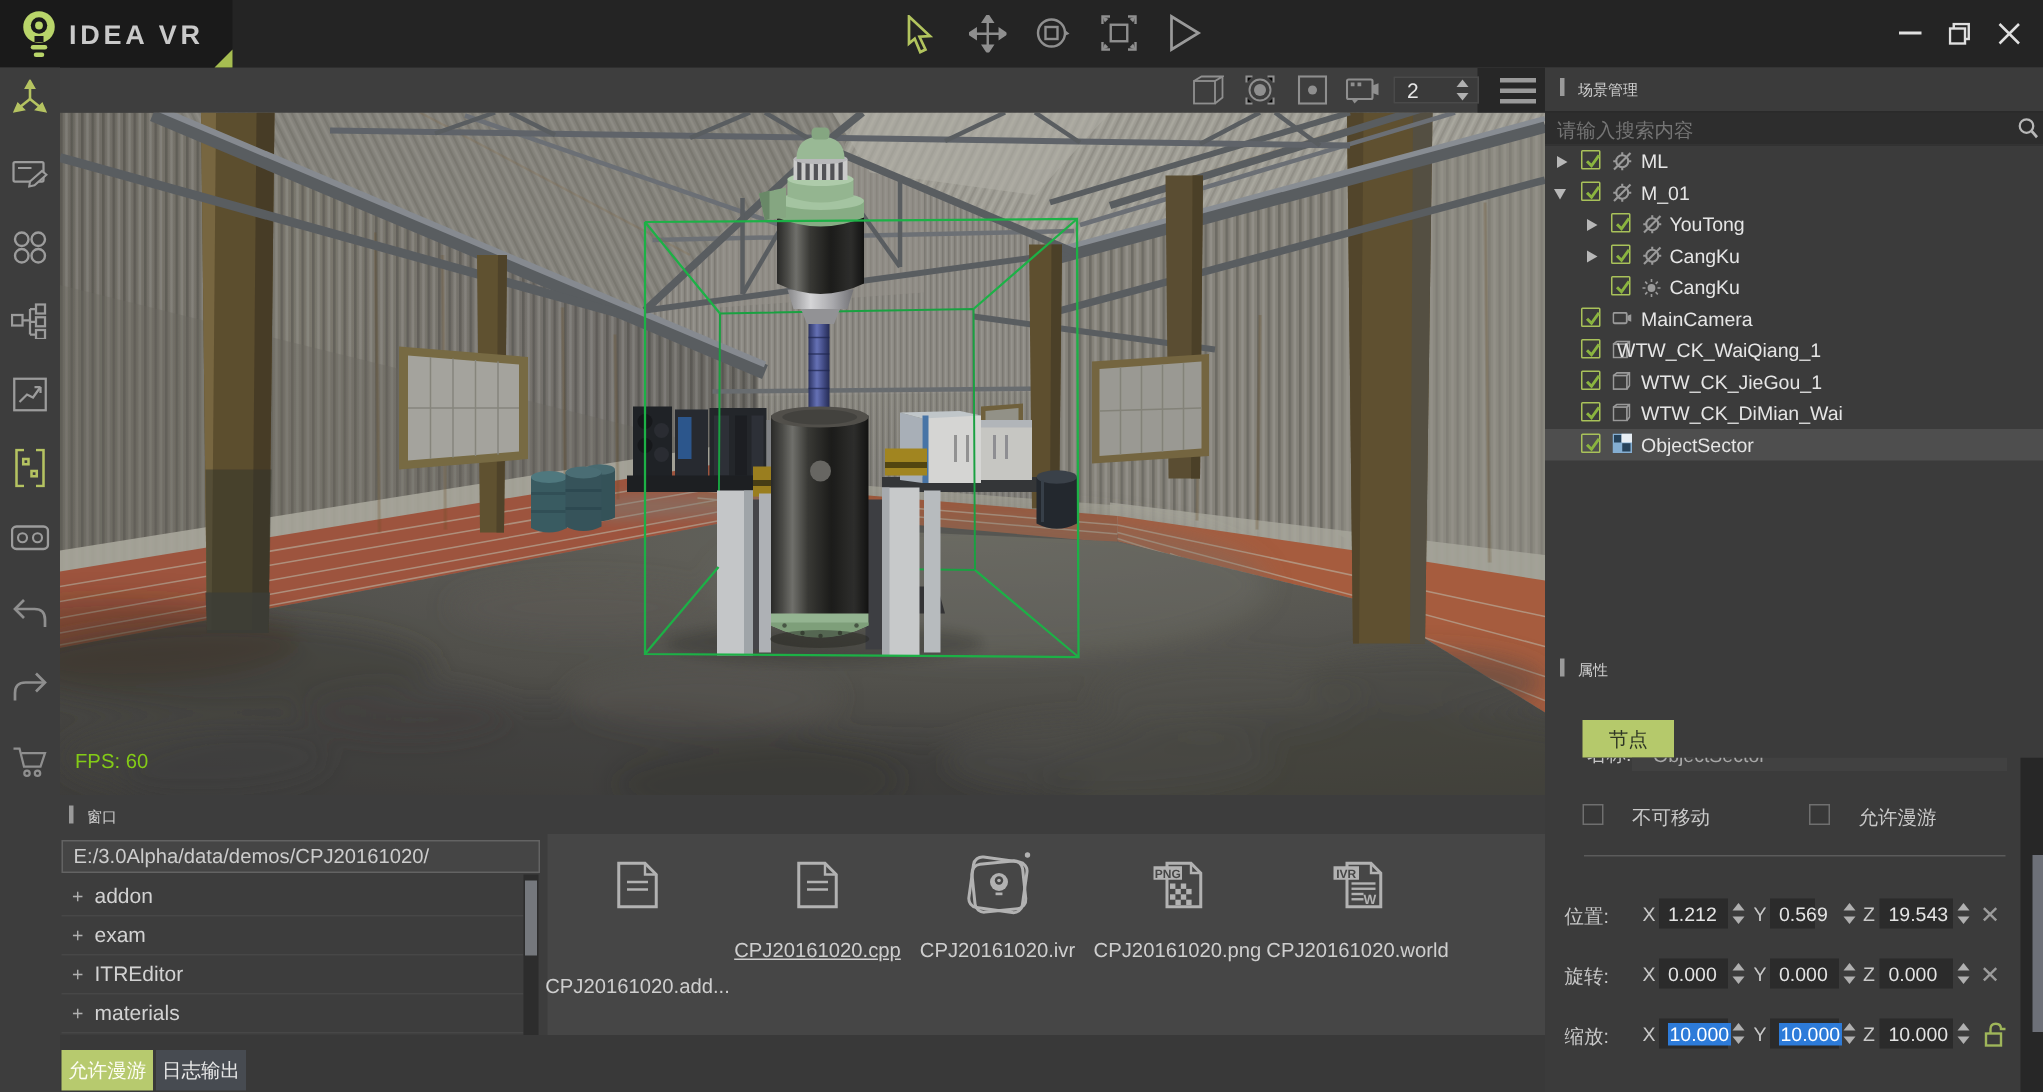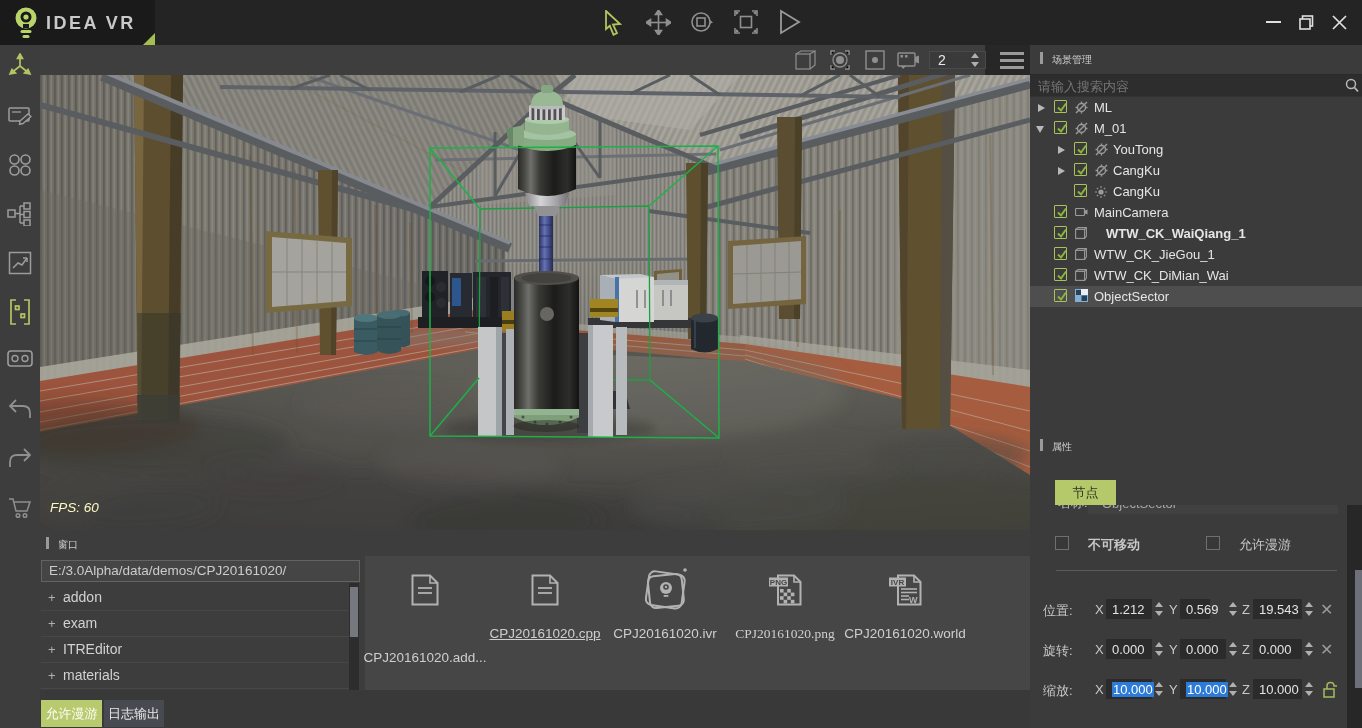--- a/index.html
+++ b/index.html
@@ -8,21 +8,21 @@
 .abs { position:absolute; }
 #topbar { left:0; top:0; width:1362px; height:45px; background:#242424; }
 #logo { left:0; top:0; width:155px; height:45px; background:#1a1a1a; }
 #logotri { left:143px; top:33px; width:0; height:0; border-left:12px solid transparent; border-bottom:12px solid #a6bd51; }
 #logotxt { left:46px; top:13px; color:#c9c9c9; font-size:18px; font-weight:bold; letter-spacing:2.5px; }
 #sidebar { left:0; top:45px; width:40px; height:683px; background:#3d3d3d; }
 #vtoolbar { left:40px; top:45px; width:990px; height:30px; background:#3e3e3e; }
 #vtbright { left:985px; top:45px; width:45px; height:30px; background:#272727; }
 #numbox { left:929px; top:51px; width:57px; height:18px; background:#3a3a3a; border:1px solid #4a4a4a; color:#e8e8e8; font-size:14px; padding-left:8px; line-height:16px; }
 #viewport { left:40px; top:75px; width:990px; height:455px; background:#4a4a48; }
-#fps { left:50px; top:500px; color:#fef9c3; font-size:13.5px;font-style:italic; }
+#fps { left:50px; top:500px; color:#84cc16; font-size:13.5px; }
 #rpanel { left:1030px; top:45px; width:332px; height:683px; background:#3b3b3b; }
 .phead { color:#cecece; font-size:10px; }
 .pbar { display:inline-block; width:3px; height:12px; background:#9a9a9a; margin-right:9px; vertical-align:-1px; }
 #search { left:1030px; top:74px; width:332px; height:23px; background:#2d2d2d; border-top:1px solid #2a2a2a; border-bottom:1px solid #333; color:#757575; font-size:13px; padding:3px 0 0 8px; }
 .trow { position:absolute; left:1030px; width:325px; height:21px; color:#e5e5e5; font-size:13px; }
 .trow.sel { background:#4e4e4e; }
 .chk { position:absolute; width:13px; height:13px; border:1px solid #a9c25a; border-radius:1px; top:3px; }
 .chk svg { position:absolute; left:0px; top:0px; }
 .exp { position:absolute; top:7px; width:0; height:0; }
 .expc { border-left:7px solid #b8b8b8; border-top:4.5px solid transparent; border-bottom:4.5px solid transparent; }
@@ -677,21 +677,21 @@
       <svg width="13" height="13">
         <path d="M3 6.5 L6 9.5 L11 2.5" stroke="#8ab43f" stroke-width="2" fill="none"></path>
       </svg>
     </span>
   <svg class="tico" style="left:45px;top:4px;" width="12" height="12" viewBox="0 0 12 12">
       <g fill="none" stroke="#9a9a9a" stroke-width="1.1">
         <rect x="0.6" y="2.4" width="9" height="9"></rect>
         <path d="M0.6 2.4 L3 0.6 L11.4 0.6 L11.4 9 L9.6 11.4 M11.4 0.6 L9.6 2.4"></path>
       </g>
     </svg>
-  <span class="tlab" style="left:76px;font-weight:bold;">WTW_CK_WaiQiang_1</span>
+  <span class="tlab" style="left:48px;">WTW_CK_WaiQiang_1</span>
 </div>
 <div class="trow" style="top:244px;">
   <span class="chk" style="left:24px;">
       <svg width="13" height="13">
         <path d="M3 6.5 L6 9.5 L11 2.5" stroke="#8ab43f" stroke-width="2" fill="none"></path>
       </svg>
     </span>
   <svg class="tico" style="left:45px;top:4px;" width="12" height="12" viewBox="0 0 12 12">
       <g fill="none" stroke="#9a9a9a" stroke-width="1.1">
         <rect x="0.6" y="2.4" width="9" height="9"></rect>
@@ -729,21 +729,21 @@
   <span class="tlab" style="left:64px;">ObjectSector</span>
 </div>
 
 <div class="abs phead" style="left:1040px;top:439px;"><span class="pbar"></span>属性</div>
 <div id="nodebtn" class="abs">节点</div>
 <div id="namewrap" class="abs">
     <div id="namelab">名称:</div>
     <div id="nameinput">ObjectSector</div>
   </div>
 <div class="pchk abs" style="left:1055px;top:536px;"></div>
-<div class="plab abs" style="left:1088px;top:536px;font-weight:bold;">不可移动</div>
+<div class="plab abs" style="left:1088px;top:536px;">不可移动</div>
 <div class="pchk abs" style="left:1206px;top:536px;"></div>
 <div class="plab abs" style="left:1239px;top:536px;">允许漫游</div>
 <div id="psep" class="abs"></div>
 <div class="vrow" style="top:599px;">
   <span class="vlab">位置:</span>
     <span class="axl" style="left:65px;">X</span>
   <span class="vfield" style="left:76px;width:46px;">1.212</span>
   <span class="spin" style="left:122px;">
       <i class="up"></i>
       <i class="dn"></i>
@@ -871,21 +871,21 @@
       <rect x="12" y="15" width="3.6" height="3.6"></rect>
         <rect x="19.2" y="15" width="3.6" height="3.6"></rect>
       <rect x="15.6" y="18.6" width="3.6" height="3.6"></rect>
         <rect x="22.8" y="18.6" width="3.6" height="3.6"></rect>
       <rect x="12" y="22.2" width="3.6" height="3.6"></rect>
         <rect x="19.2" y="22.2" width="3.6" height="3.6"></rect>
       <rect x="15.6" y="25.8" width="3.6" height="3.6"></rect>
         <rect x="22.8" y="25.8" width="3.6" height="3.6"></rect>
     </g>
   </svg>
-  <div class="flab" style="left:350px;font-family:Liberation Serif, serif;">CPJ20161020.png</div>
+  <div class="flab" style="left:350px;">CPJ20161020.png</div>
   <svg class="ficon" style="left:523px;top:18px;" width="34" height="32" viewBox="0 0 34 32">
     <path d="M10 1.5 L26 1.5 L32.5 8 L32.5 30.5 L10 30.5 Z" fill="none" stroke="#b2b2b2" stroke-width="2"></path>
     <path d="M26 1.5 L26 8 L32.5 8" fill="none" stroke="#b2b2b2" stroke-width="1.6"></path>
     <rect x="1" y="3.5" width="17" height="9" fill="#b2b2b2"></rect>
     <text x="9.5" y="11" font-size="8" font-weight="bold" fill="#464646" text-anchor="middle" font-family="Liberation Sans">IVR</text>
     <g stroke="#b2b2b2" stroke-width="1.6">
       <line x1="13" y1="15" x2="29" y2="15"></line>
         <line x1="13" y1="18.5" x2="29" y2="18.5"></line>
       <line x1="13" y1="22" x2="21" y2="22"></line>
         <line x1="13" y1="25.5" x2="21" y2="25.5"></line>

